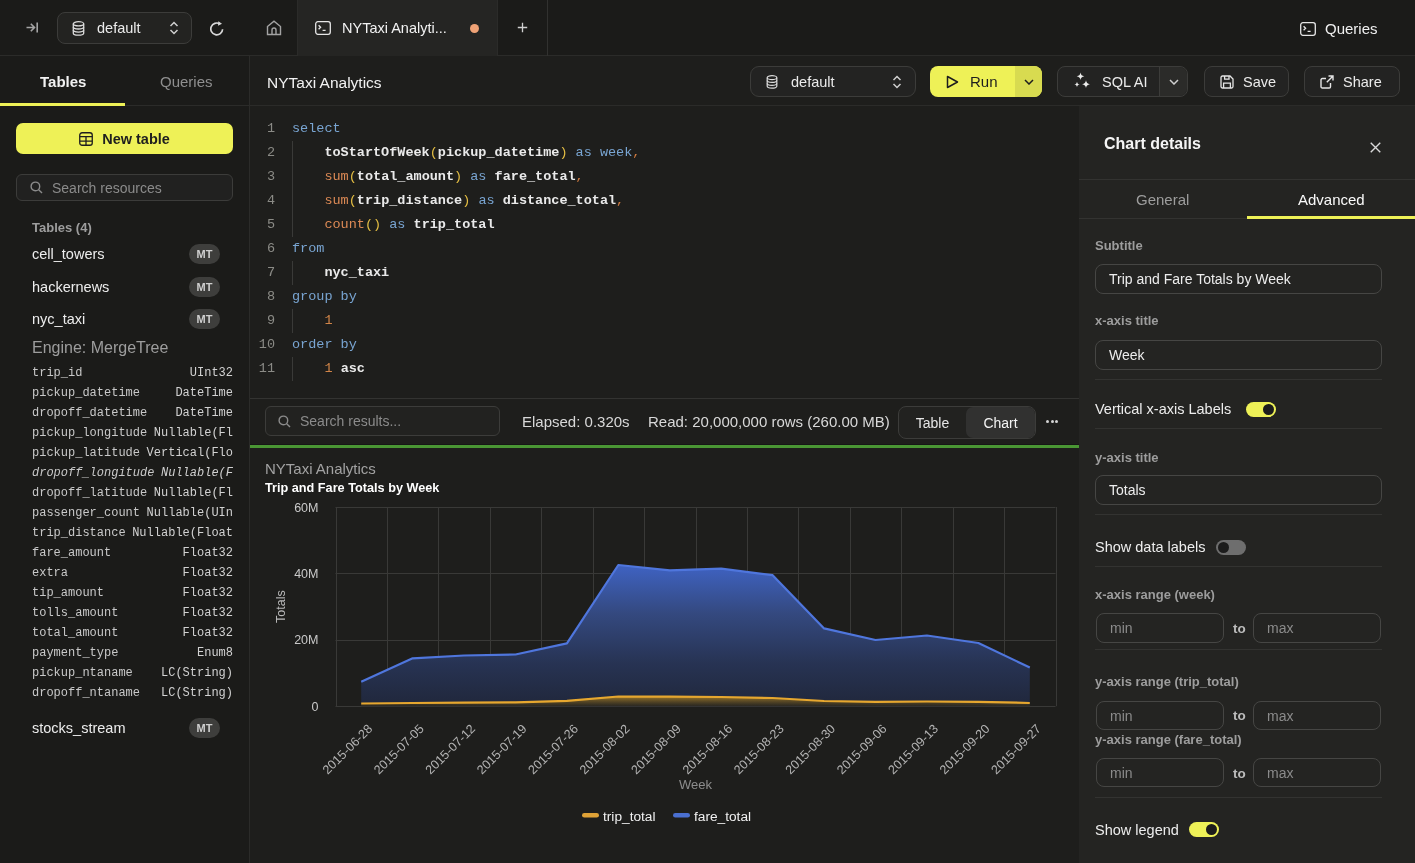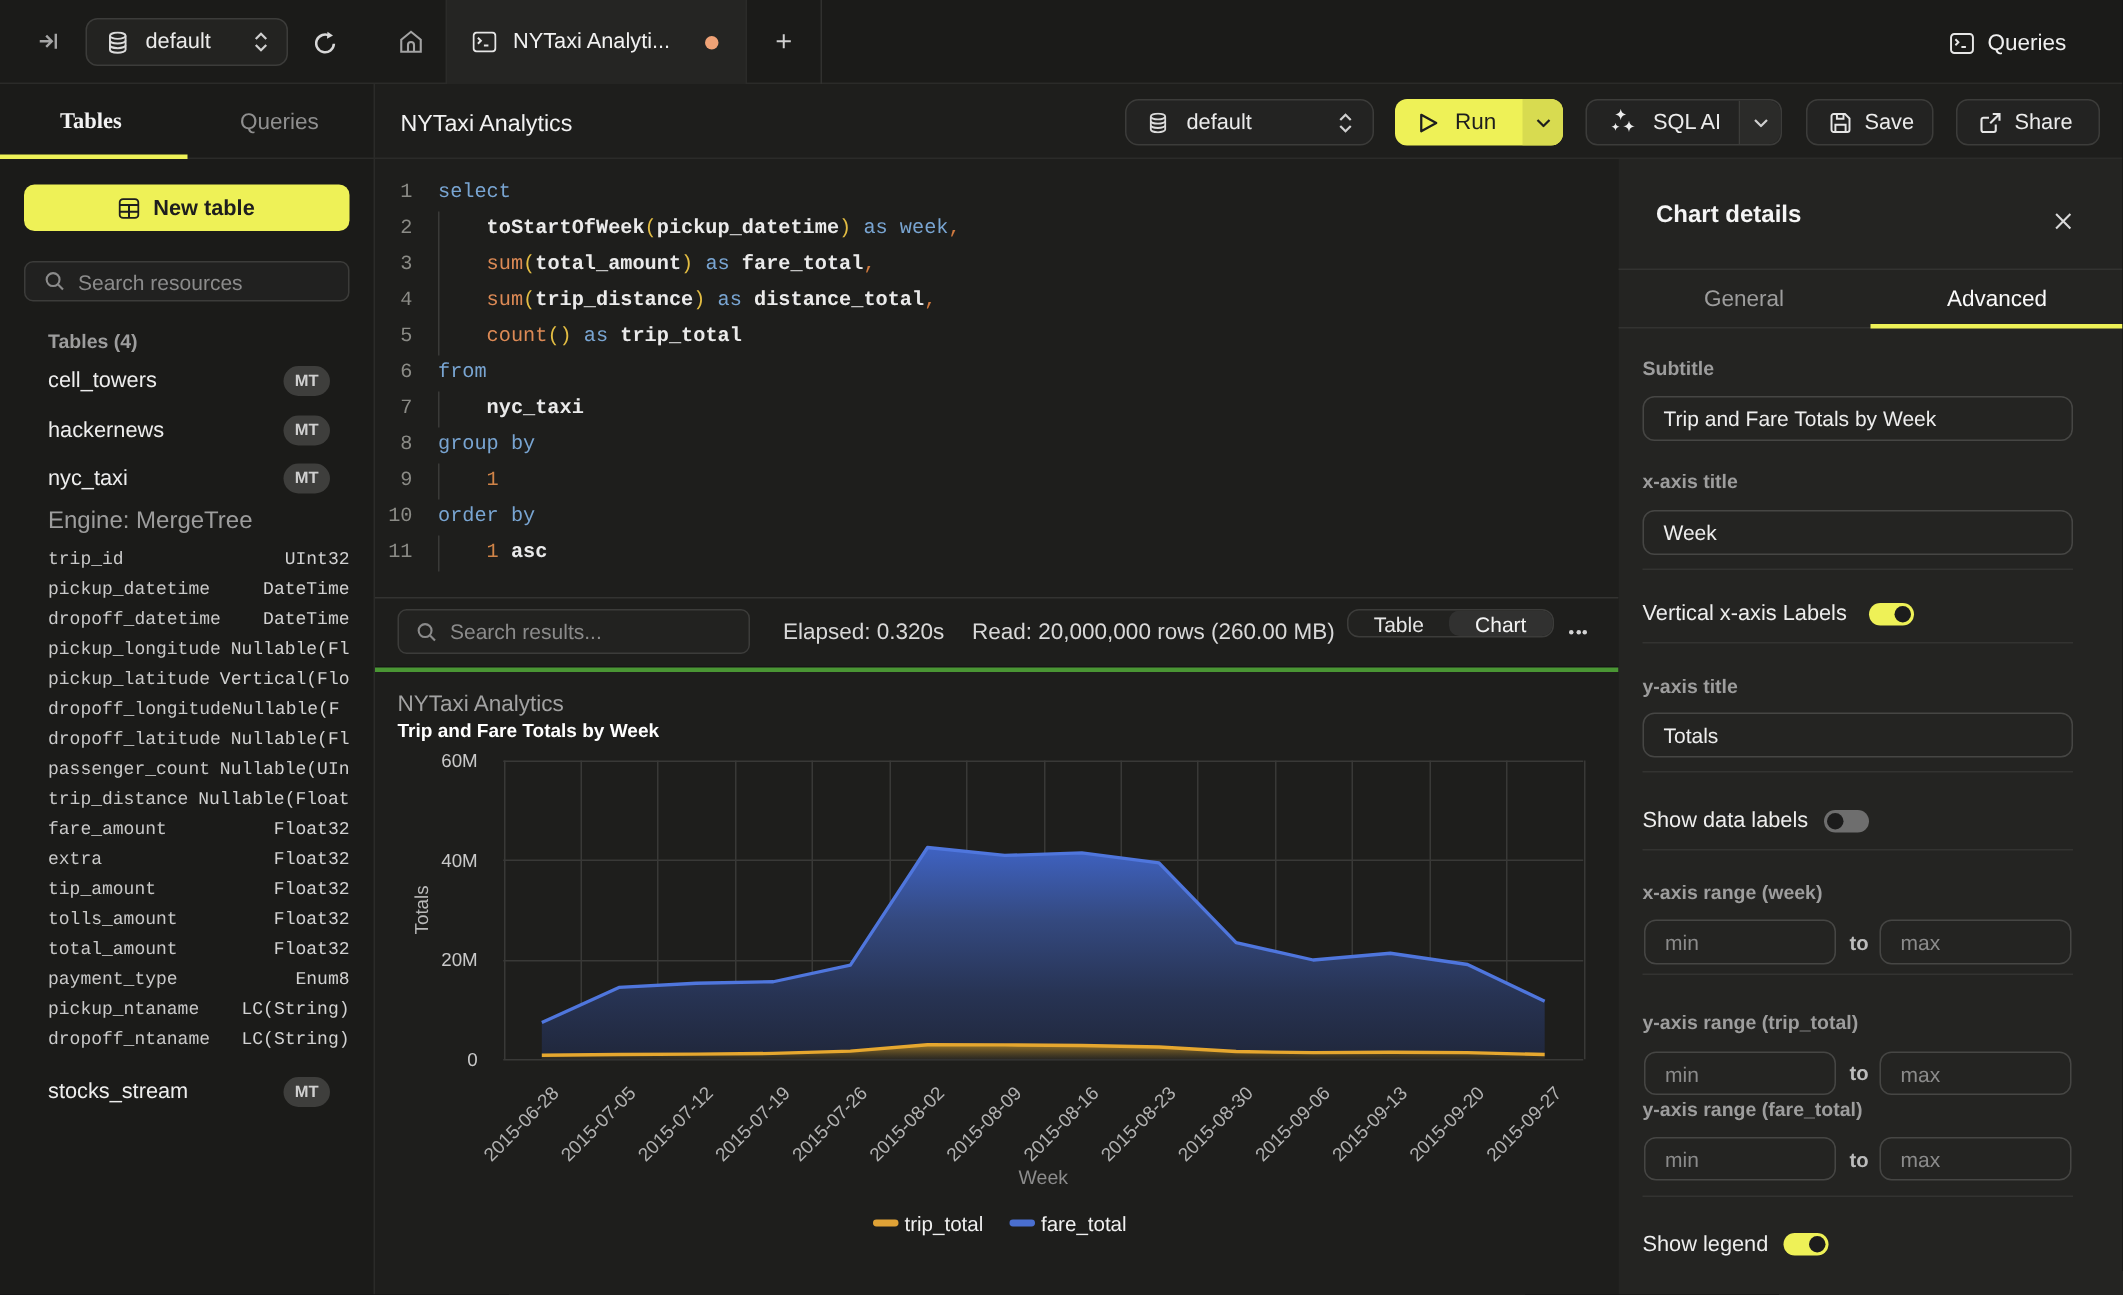--- a/index.html
+++ b/index.html
@@ -65,21 +65,21 @@
     <svg width="16" height="14" viewBox="0 0 16 14" fill="none" stroke="#e6e6e6" stroke-width="1.3">
       <rect x="0.7" y="0.7" width="14.6" height="12.6" rx="2.2"></rect>
       <path d="M3.6 4.2 L5.6 6.2 L3.6 8.2 M7.6 9.3 H10.6"></path>
     </svg>
     <span style="margin-left:9px;font-size:15px;color:#f0f0f0;font-weight:500;">Queries</span>
   </div>
 
   <div class="abs" style="left:0;top:56px;width:250px;height:807px;background:#1b1b19;border-right:1px solid #2b2b29;"></div>
 
   <div class="abs" style="left:0;top:56px;width:250px;height:50px;border-bottom:1px solid #2b2b29;"></div>
-  <div class="abs" style="left:40px;top:73px;font-size:15px;font-weight:600;color:#f2f2f2;font-family:Liberation Serif, serif;">Tables</div>
+  <div class="abs" style="left:40px;top:73px;font-size:15px;font-weight:600;color:#f2f2f2;">Tables</div>
   <div class="abs" style="left:160px;top:73px;font-size:15px;font-weight:500;color:#8f8f8f;">Queries</div>
   <div class="abs" style="left:0;top:103px;width:125px;height:3px;background:#eef157;"></div>
 
   <div class="abs" style="left:16px;top:123px;width:217px;height:31px;border-radius:7px;background:#eef157;display:flex;align-items:center;justify-content:center;">
     <svg width="14" height="14" viewBox="0 0 15 15" fill="none" stroke="#1e1e1e" stroke-width="1.4">
       <rect x="0.8" y="0.8" width="13.4" height="13.4" rx="2.5"></rect>
       <path d="M0.8 5 H14.2 M0.8 9.8 H14.2 M7.5 5 V14.2"></path>
     </svg>
     <span style="margin-left:9px;font-size:14.5px;font-weight:600;color:#1e1e1e;">New table</span>
   </div>
@@ -117,21 +117,21 @@
         <span style="color:#d2d2d2;">DateTime</span>
       </div>
       <div style="display:flex;justify-content:space-between;white-space:nowrap;overflow:hidden;">
         <span>pickup_longitude</span>
         <span style="color:#d2d2d2;">Nullable(Fl</span>
       </div>
       <div style="display:flex;justify-content:space-between;white-space:nowrap;overflow:hidden;">
         <span>pickup_latitude</span>
         <span style="color:#d2d2d2;">Vertical(Flo</span>
       </div>
-      <div style="display:flex;justify-content:flex-start;white-space:nowrap;overflow:hidden;">
+      <div style="display:flex;justify-content:space-between;white-space:nowrap;overflow:hidden;font-style:italic;">
         <span>dropoff_longitude</span>
         <span style="color:#d2d2d2;">Nullable(F</span>
       </div>
       <div style="display:flex;justify-content:space-between;white-space:nowrap;overflow:hidden;">
         <span>dropoff_latitude</span>
         <span style="color:#d2d2d2;">Nullable(Fl</span>
       </div>
       <div style="display:flex;justify-content:space-between;white-space:nowrap;overflow:hidden;">
         <span>passenger_count</span>
         <span style="color:#d2d2d2;">Nullable(UIn</span>
@@ -253,21 +253,21 @@
   <div class="abs" style="left:250px;top:398px;width:829px;height:46px;background:#1e1e1c;border-top:1px solid #333331;"></div>
   <div class="abs" style="left:265px;top:406px;width:235px;height:30px;border:1px solid #3c3c3a;border-radius:6px;background:#222220;display:flex;align-items:center;">
     <svg style="margin-left:12px;" width="13" height="13" viewBox="0 0 13 13" fill="none" stroke="#8b8b8b" stroke-width="1.4">
       <circle cx="5.4" cy="5.4" r="4.3"></circle>
         <path d="M8.7 8.7 L12 12"></path>
     </svg>
     <span class="ph" style="margin-left:9px;font-size:14px;">Search results...</span>
   </div>
   <div class="abs" style="left:522px;top:413px;font-size:15px;color:#d8d8d8;">Elapsed: 0.320s</div>
   <div class="abs" style="left:648px;top:413px;font-size:15px;color:#d8d8d8;">Read: 20,000,000 rows (260.00 MB)</div>
-  <div class="abs" style="left:898px;top:406px;width:138px;height:19px;border:1px solid #3c3c3a;border-radius:8px;background:#222220;display:flex;align-items:stretch;overflow:hidden;">
+  <div class="abs" style="left:898px;top:406px;width:138px;height:33px;border:1px solid #3c3c3a;border-radius:8px;background:#222220;display:flex;align-items:stretch;overflow:hidden;">
     <div style="flex:1;display:flex;align-items:center;justify-content:center;font-size:14px;color:#e6e6e6;">Table</div>
     <div style="width:69px;border-radius:7px;background:#313130;display:flex;align-items:center;justify-content:center;font-size:14px;color:#f4f4f4;font-weight:500;">Chart</div>
   </div>
   <div class="abs" style="left:1046px;top:420px;display:flex;gap:1.5px;">
     <span style="width:3px;height:3px;border-radius:50%;background:#d4d4d4;"></span>
     <span style="width:3px;height:3px;border-radius:50%;background:#d4d4d4;"></span>
     <span style="width:3px;height:3px;border-radius:50%;background:#d4d4d4;"></span>
   </div>
 
   <div class="abs" style="left:250px;top:445px;width:829px;height:3px;background:#4a9634;"></div>

